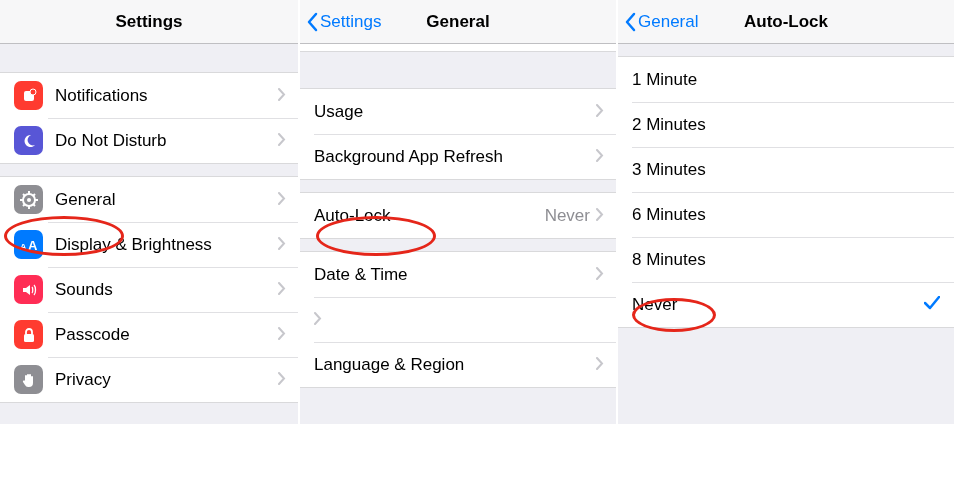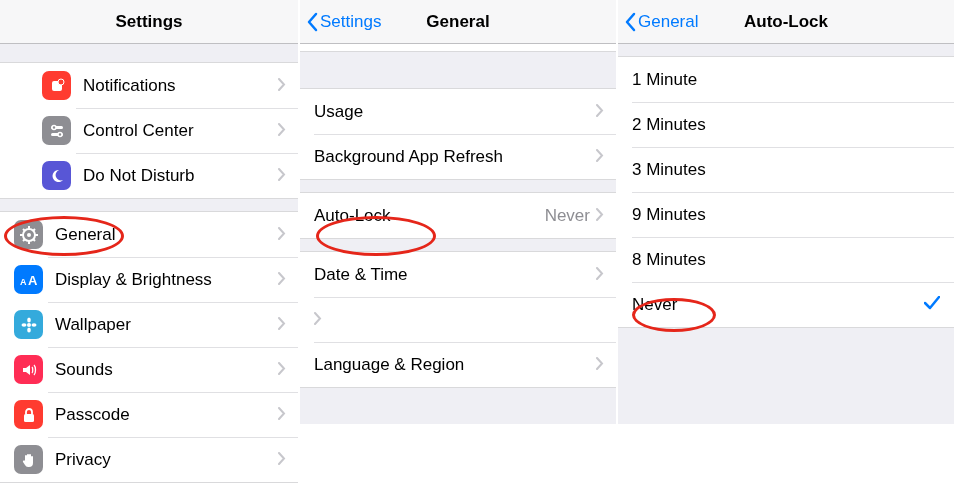--- a/index.html
+++ b/index.html
@@ -42,21 +42,21 @@
     cursor: pointer;
   }
   .nav-back svg { margin-right: 2px; }
 
   .group {
     background: #fff;
     border-top: 1px solid #d9d9db;
     border-bottom: 1px solid #d9d9db;
     margin-top: 12px;
   }
-  .group-first { margin-top: 10px; padding-left: 28px; }
+  .group-first { margin-top: 20px; }
   .row {
     display: flex;
     align-items: center;
     height: 45px;
     padding-left: 14px;
     position: relative;
     cursor: pointer;
     background: #fff;
   }
   .row + .row::before {
@@ -139,34 +139,20 @@
 
     <div class="group group-first">
       <div class="row">
         <span class="icon bg-red">
           <svg width="16" height="16" viewBox="0 0 16 16">
               <rect x="3" y="3" width="10" height="10" rx="2" fill="#fff"></rect>
               <circle cx="12" cy="4" r="3" fill="#ff3b30" stroke="#fff" stroke-width="1"></circle>
             </svg>
         </span>
         <span class="row-label">Notifications</span>
-        <span class="chevron"><svg width="8" height="13" viewBox="0 0 8 13">
-              <path d="M1 1l5 5.5L1 12" stroke="#c7c7cc" stroke-width="2" fill="none" stroke-linecap="round"></path>
-            </svg></span>
-      </div>
-      <div class="row">
-        <span class="icon bg-gray">
-          <svg width="16" height="16" viewBox="0 0 16 16">
-              <rect x="2" y="3" width="12" height="3" rx="1.5" fill="#fff"></rect>
-              <rect x="2" y="10" width="12" height="3" rx="1.5" fill="#fff"></rect>
-              <circle cx="5" cy="4.5" r="2" fill="#8e8e93" stroke="#fff" stroke-width="1.5"></circle>
-              <circle cx="11" cy="11.5" r="2" fill="#8e8e93" stroke="#fff" stroke-width="1.5"></circle>
-            </svg>
-        </span>
-        <span class="row-label">Control Center</span>
         <span class="chevron"><svg width="8" height="13" viewBox="0 0 8 13">
               <path d="M1 1l5 5.5L1 12" stroke="#c7c7cc" stroke-width="2" fill="none" stroke-linecap="round"></path>
             </svg></span>
       </div>
       <div class="row">
         <span class="icon bg-purple">
           <svg width="16" height="16" viewBox="0 0 16 16">
               <path d="M10 2a6 6 0 1 0 4 10 5 5 0 0 1-4-10z" fill="#fff"></path>
             </svg>
         </span>
@@ -206,37 +192,20 @@
               <text x="0" y="12" font-size="9" fill="#fff" font-weight="bold">A</text>
               <text x="8" y="12" font-size="13" fill="#fff" font-weight="bold">A</text>
             </svg>
         </span>
         <span class="row-label">Display &amp; Brightness</span>
         <span class="chevron"><svg width="8" height="13" viewBox="0 0 8 13">
               <path d="M1 1l5 5.5L1 12" stroke="#c7c7cc" stroke-width="2" fill="none" stroke-linecap="round"></path>
             </svg></span>
       </div>
       <div class="row">
-        <span class="icon bg-cyan">
-          <svg width="16" height="16" viewBox="0 0 16 16">
-              <circle cx="8" cy="8" r="2" fill="#fff"></circle>
-              <g fill="#fff">
-                <ellipse cx="8" cy="3" rx="1.8" ry="2.5"></ellipse>
-                <ellipse cx="8" cy="13" rx="1.8" ry="2.5"></ellipse>
-                <ellipse cx="3" cy="8" rx="2.5" ry="1.8"></ellipse>
-                <ellipse cx="13" cy="8" rx="2.5" ry="1.8"></ellipse>
-              </g>
-            </svg>
-        </span>
-        <span class="row-label">Wallpaper</span>
-        <span class="chevron"><svg width="8" height="13" viewBox="0 0 8 13">
-              <path d="M1 1l5 5.5L1 12" stroke="#c7c7cc" stroke-width="2" fill="none" stroke-linecap="round"></path>
-            </svg></span>
-      </div>
-      <div class="row">
         <span class="icon bg-redpink">
           <svg width="16" height="16" viewBox="0 0 16 16">
               <path d="M2 6h3l4-3v10l-4-3H2z" fill="#fff"></path>
               <path d="M11 5c1 1 1 5 0 6M13 3c2 2 2 8 0 10" stroke="#fff" stroke-width="1.3" fill="none"></path>
             </svg>
         </span>
         <span class="row-label">Sounds</span>
         <span class="chevron"><svg width="8" height="13" viewBox="0 0 8 13">
               <path d="M1 1l5 5.5L1 12" stroke="#c7c7cc" stroke-width="2" fill="none" stroke-linecap="round"></path>
             </svg></span>
@@ -341,21 +310,21 @@
       <div class="row">
         <span class="row-label">1 Minute</span>
       </div>
       <div class="row">
         <span class="row-label">2 Minutes</span>
       </div>
       <div class="row">
         <span class="row-label">3 Minutes</span>
       </div>
       <div class="row">
-        <span class="row-label">9 Minutes</span>
+        <span class="row-label">6 Minutes</span>
       </div>
       <div class="row">
         <span class="row-label">8 Minutes</span>
       </div>
       <div class="row">
         <span class="row-label">Never</span>
         <span class="checkmark"><svg width="16" height="14" viewBox="0 0 16 14">
               <path d="M1 7l5 5L15 1" stroke="#007aff" stroke-width="2.5" fill="none" stroke-linecap="round" stroke-linejoin="round"></path>
             </svg></span>
       </div>

